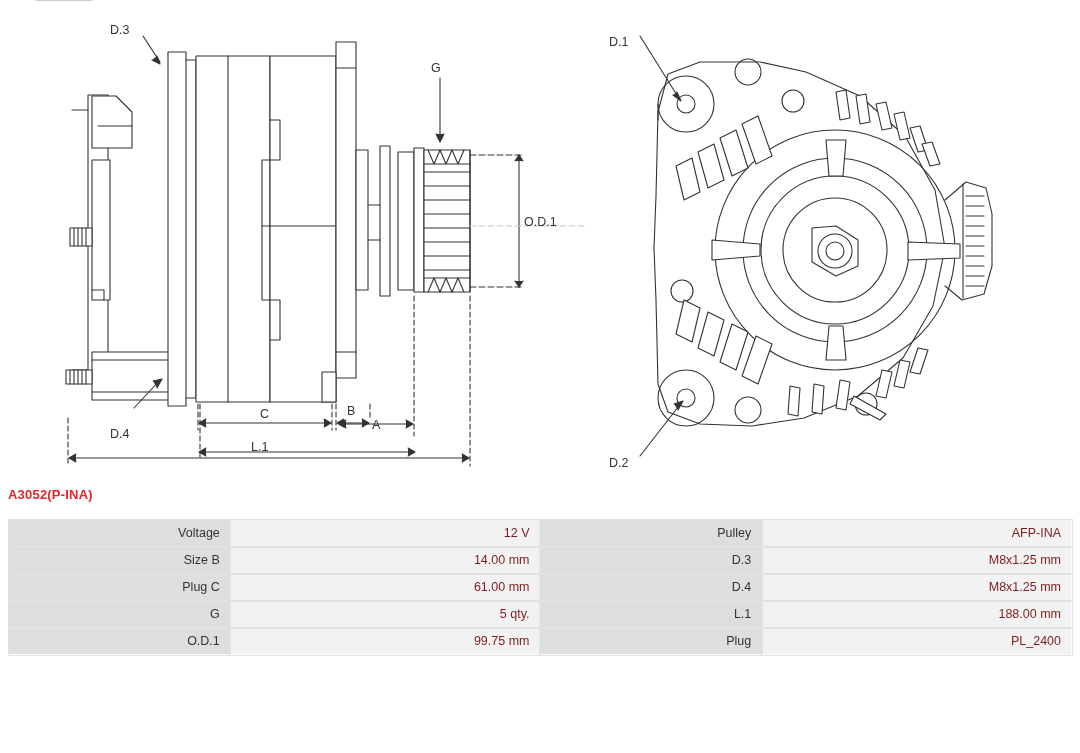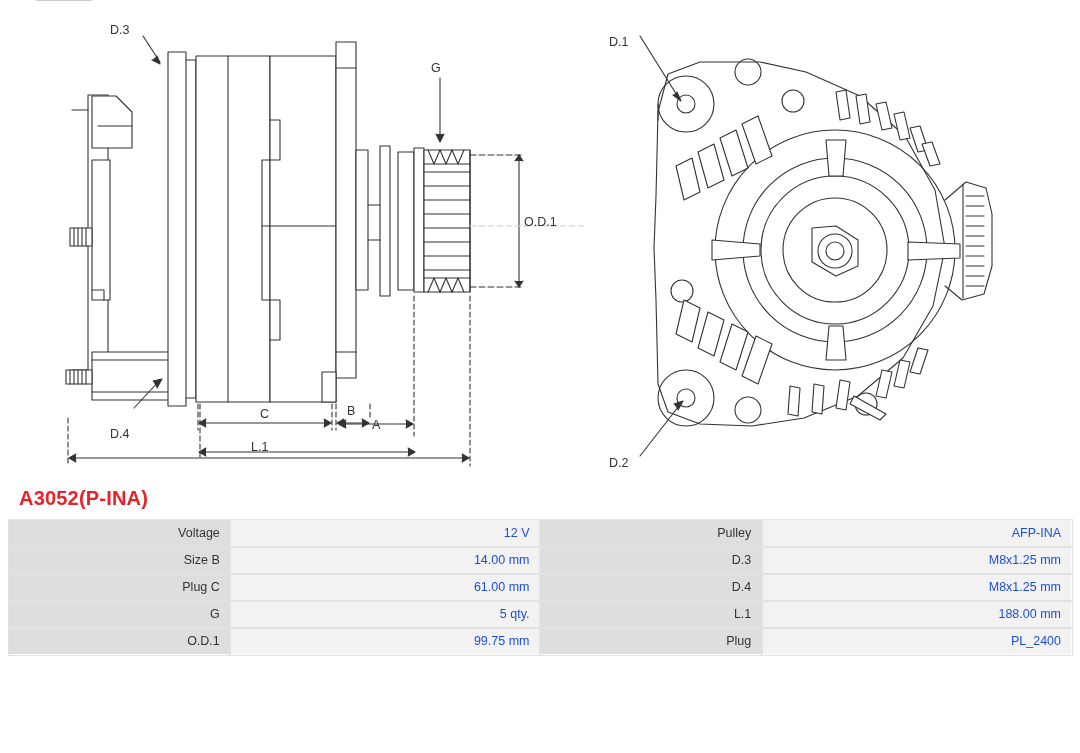--- a/index.html
+++ b/index.html
@@ -22,23 +22,23 @@
   }
   .drawing-area {
     position: absolute;
     left: 0;
     top: 0;
     width: 1080px;
     height: 480px;
   }
   .part-title {
     position: absolute;
-    left: 19px;
+    left: 8px;
     top: 487px;
-    font-size: 20px;
+    font-size: 13px;
     font-weight: bold;
     color: #e8222a;
     letter-spacing: 0.2px;
   }
   table.specs {
     position: absolute;
     left: 8px;
     top: 519px;
     width: 1064px;
     border-collapse: collapse;
@@ -56,21 +56,21 @@
   td.label {
     background: #dedede;
     text-align: right;
     width: 222px;
     color: #333333;
   }
   td.value {
     background: #f2f2f2;
     text-align: right;
     width: 310px;
-    color: #1d4ed8;
+    color: #7f1d1d;
   }
   .top-rule {
     position: absolute;
     left: 36px;
     top: 0px;
     width: 56px;
     height: 0;
     border-top: 1px solid #cccccc;
   }
   svg text {

